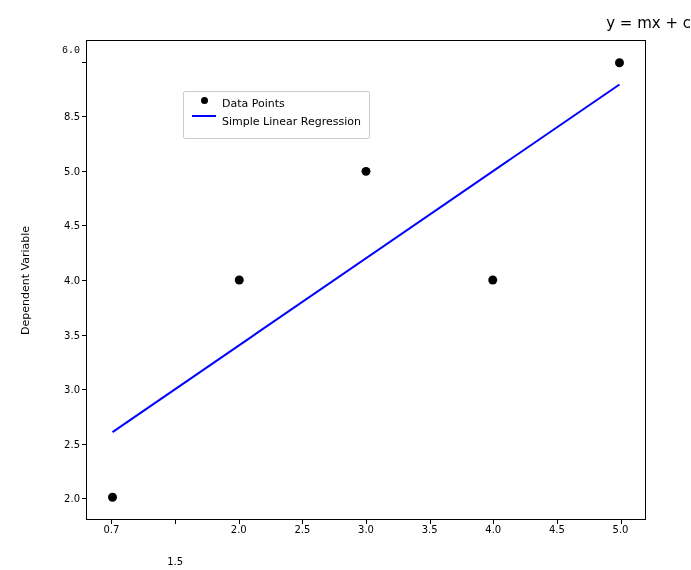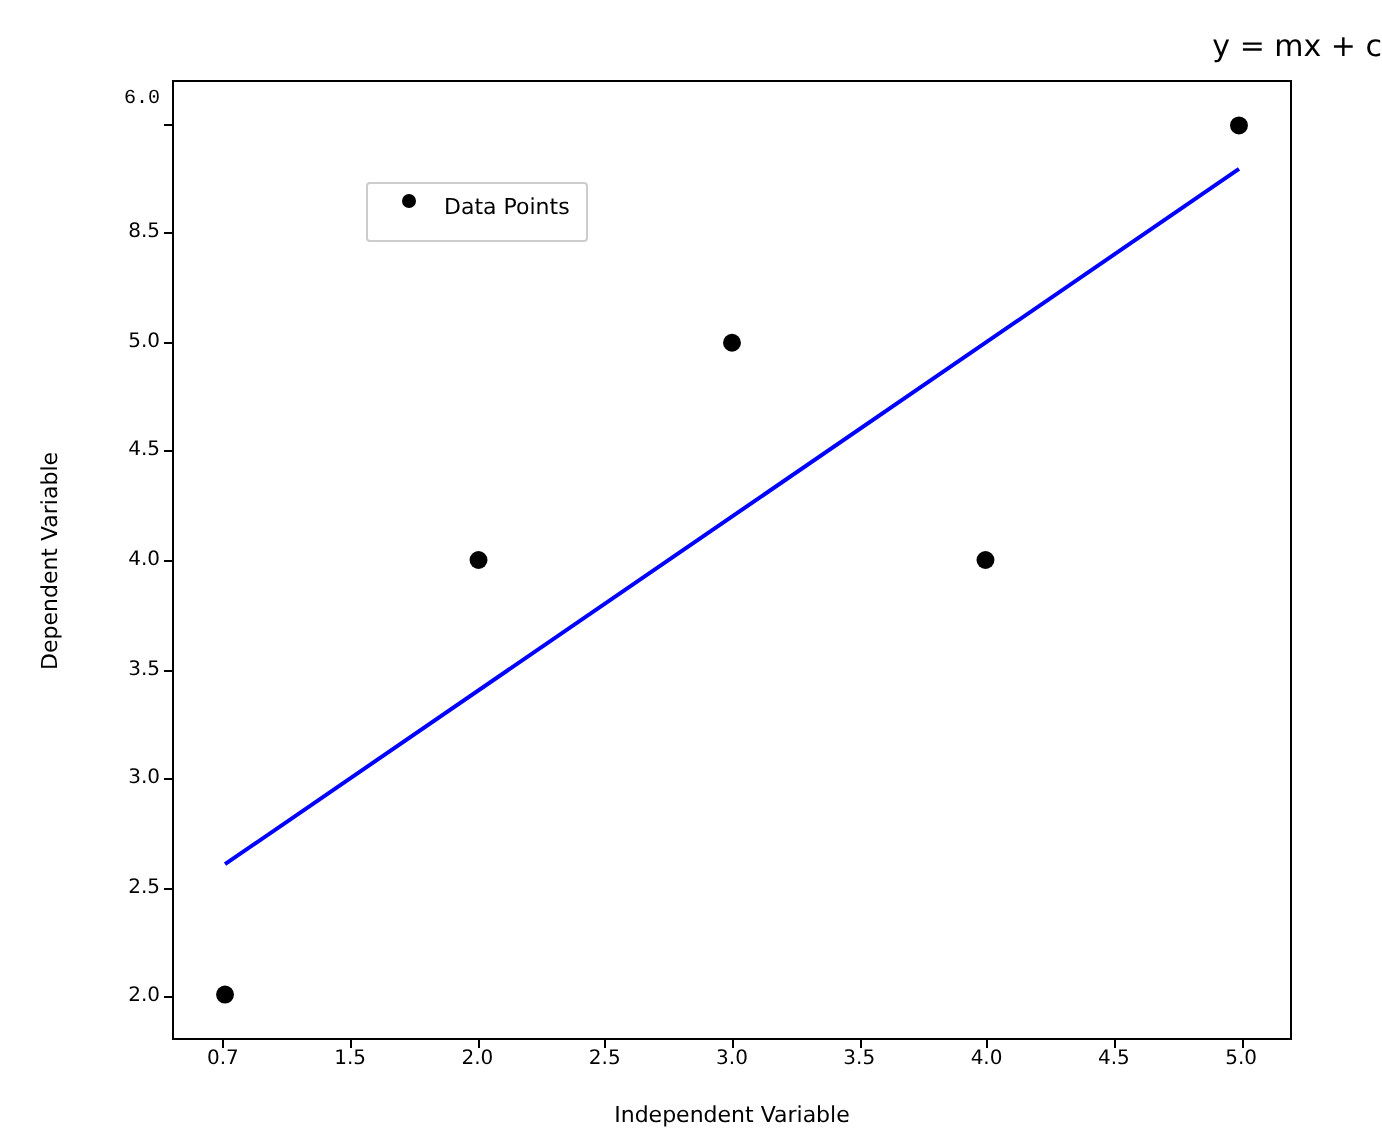--- a/index.html
+++ b/index.html
@@ -105,47 +105,52 @@
     width: 24px; height: 2px; background: #0000ff;
   }
 </style>
 </head>
 <body>
 
 <div class="figure">
   <div class="title">y = mx + c</div>
 
   <div class="ylabel">Dependent Variable</div>
-  <div class="xlabel">Independent Variable</div>
 
   <div class="plot-area">
     <svg class="chart" viewBox="0 0 560 480">
         <circle cx="25.454545454545446" cy="458.1818181818182" r="4.5" fill="#000000"></circle>
         <circle cx="152.72727272727272" cy="240" r="4.5" fill="#000000"></circle>
         <circle cx="280" cy="130.90909090909088" r="4.5" fill="#000000"></circle>
         <circle cx="407.2727272727273" cy="240" r="4.5" fill="#000000"></circle>
         <circle cx="534.5454545454545" cy="21.81818181818187" r="4.5" fill="#000000"></circle>
         <line x1="25.454545454545446" y1="392.72727272727275" x2="534.5454545454545" y2="43.636363636363626" stroke="#0000ff" stroke-width="2"></line>
       </svg>
 
     <div class="legend">
       <div class="legend-row">
         <span class="legend-swatch">
             <span class="legend-dot"></span>
           </span>
         <span>Data Points</span>
       </div>
+      <div class="legend-row">
+        <span class="legend-swatch">
+            <span class="legend-line"></span>
+          </span>
+        <span>Simple Linear Regression</span>
+      </div>
     </div>
   </div>
 
   <div id="ticks-container">
       <div class="tickmark xtm" style="left: 111.455px;"></div>
       <div class="tick xtick" style="left: 111.455px;">0.7</div>
       <div class="tickmark xtm" style="left: 175.091px;"></div>
-      <div class="tick xtick" style="left: 175.091px;">1.5</div>
+      <div class="tick xtick" style="left: 175.091px; margin-top: 32px;">1.5</div>
       <div class="tickmark xtm" style="left: 238.727px;"></div>
       <div class="tick xtick" style="left: 238.727px;">2.0</div>
       <div class="tickmark xtm" style="left: 302.364px;"></div>
       <div class="tick xtick" style="left: 302.364px;">2.5</div>
       <div class="tickmark xtm" style="left: 366px;"></div>
       <div class="tick xtick" style="left: 366px;">3.0</div>
       <div class="tickmark xtm" style="left: 429.636px;"></div>
       <div class="tick xtick" style="left: 429.636px;">3.5</div>
       <div class="tickmark xtm" style="left: 493.273px;"></div>
       <div class="tick xtick" style="left: 493.273px;">4.0</div>

